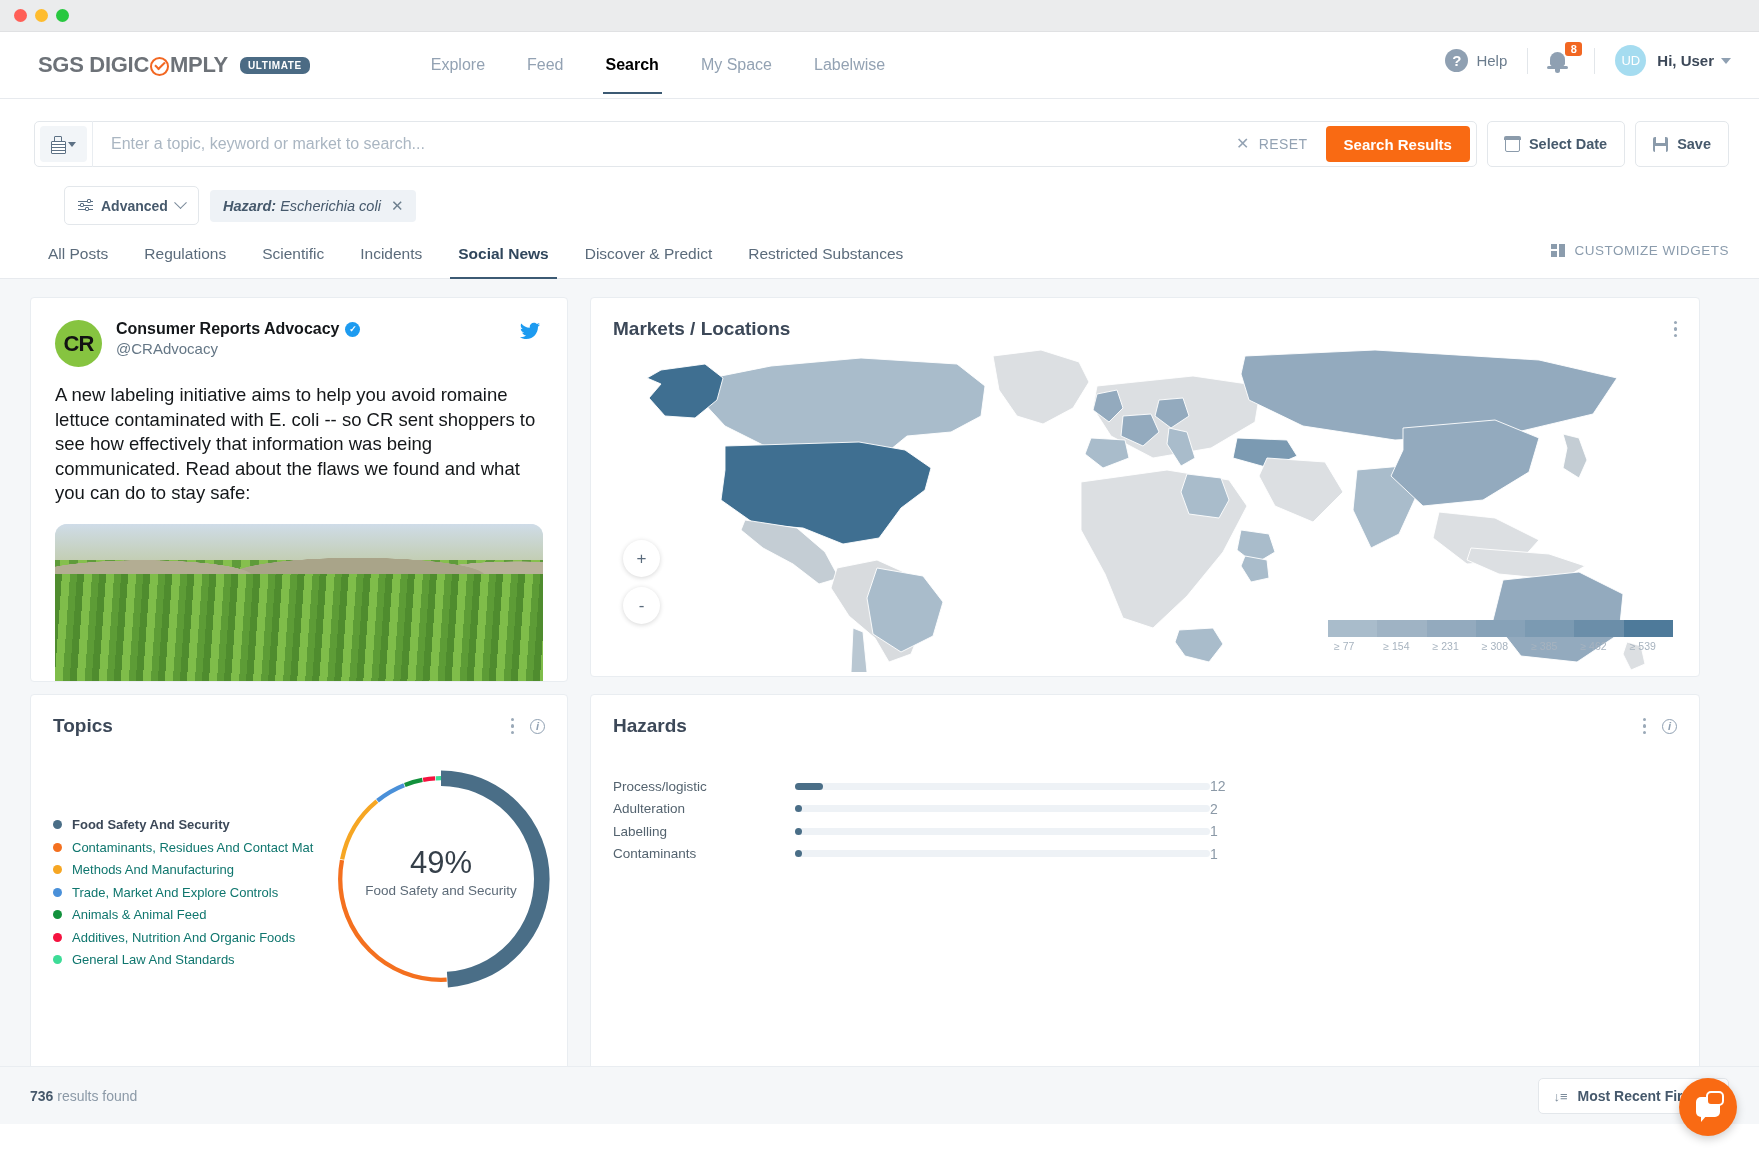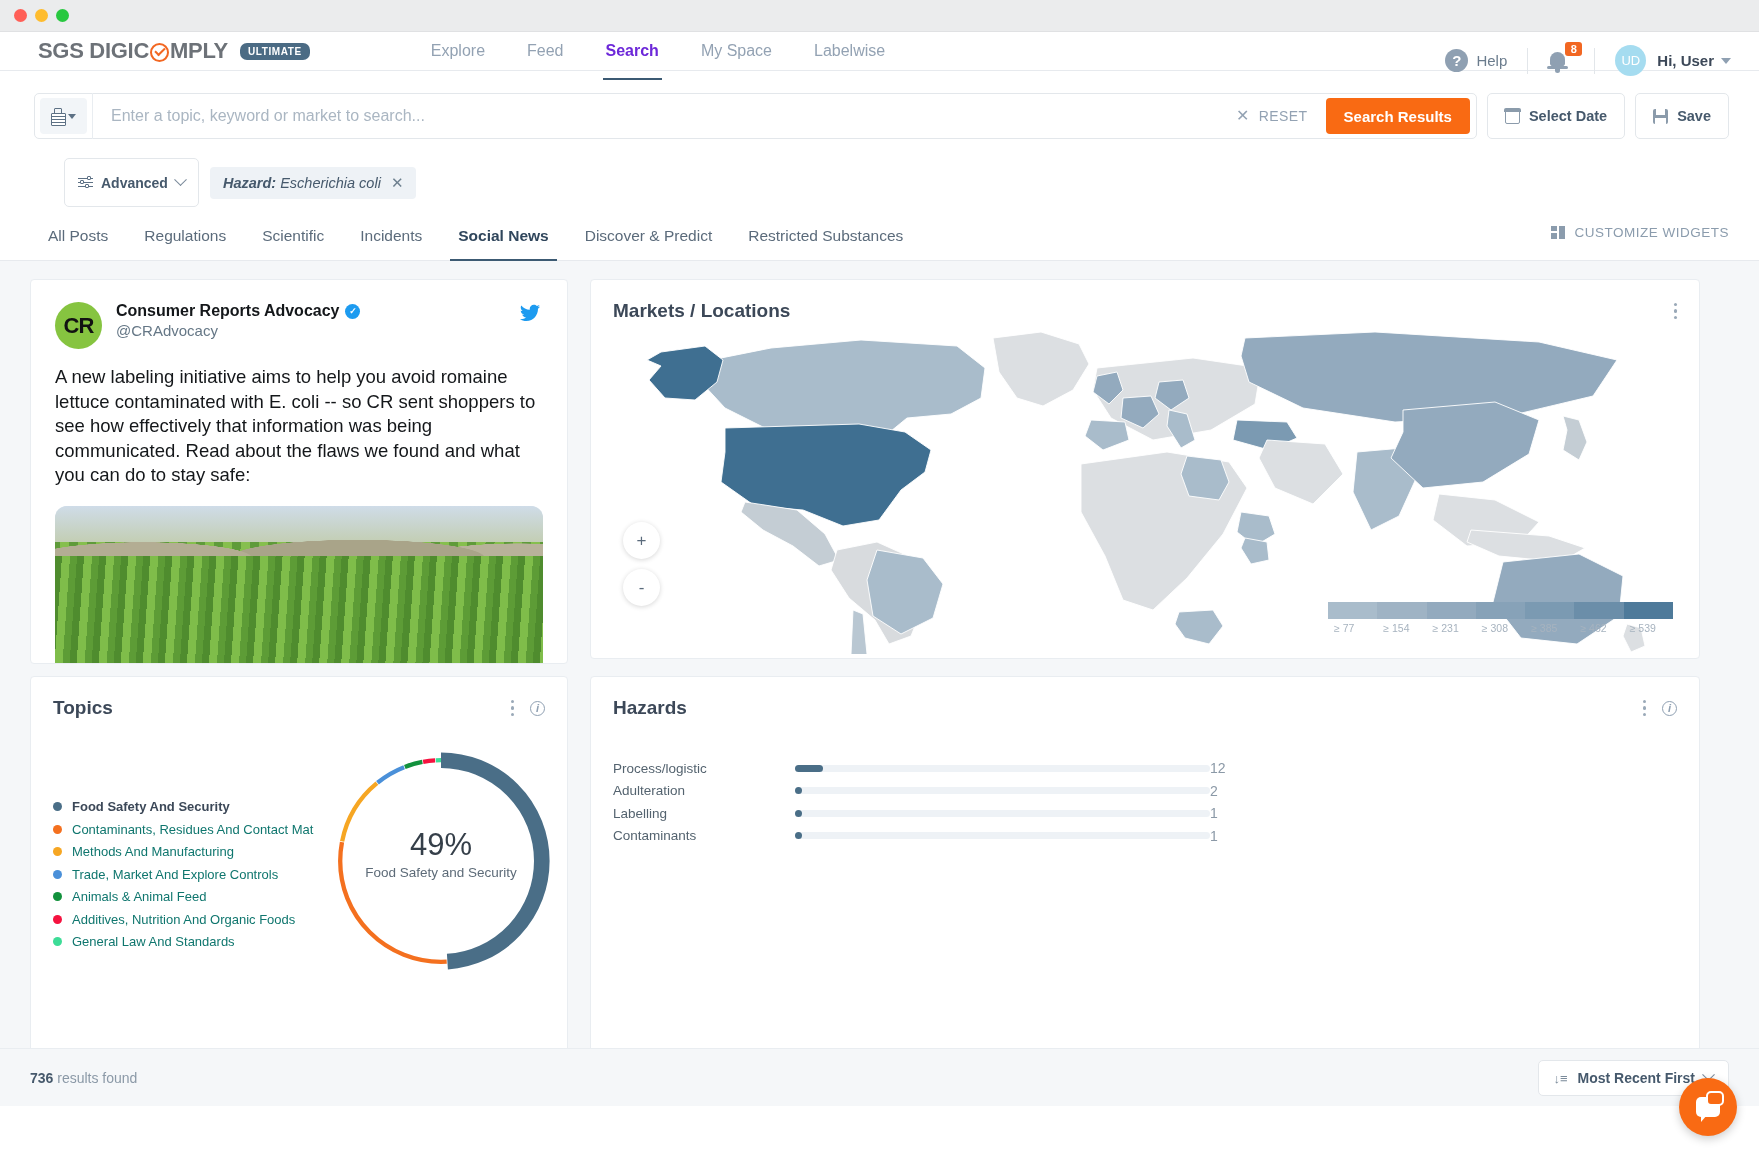--- a/index.html
+++ b/index.html
@@ -19,21 +19,21 @@
     padding-left: 14px;
     border-bottom: 1px solid #e0e1e3;
   }
   .dot { width: 13px; height: 13px; border-radius: 50%; margin-right: 8px; }
   .dot.red { background: #ff5f57; }
   .dot.yellow { background: #febc2e; }
   .dot.green { background: #28c840; }
 
   
   .topnav {
-    height: 39px; width: 100%;
+    height: 67px; width: 100%;
     background: #fff;
     border-bottom: 1px solid #e7eaee;
     display: flex; align-items: center;
     position: relative;
   }
   .brand { display: flex; align-items: center; margin-left: 38px; }
   .brand-text {
     font-size: 22px; font-weight: bold; color: #6d7278;
     letter-spacing: -0.3px; display: flex; align-items: center;
   }
@@ -51,21 +51,21 @@
     margin-left: 12px; background: #4b6b84; color: #fff;
     font-size: 10px; font-weight: bold; letter-spacing: 0.6px;
     padding: 3px 8px 3px 8px; border-radius: 7px;
   }
   .mainmenu { display: flex; align-items: center; margin-left: 100px; height: 57px; }
   .menu-item {
     font-size: 16px; color: #93a2b3; padding: 0 21px;
     height: 57px; display: flex; align-items: center;
     cursor: pointer; position: relative;
   }
-  .menu-item.active { color: #6d28d9; font-weight: 600; }
+  .menu-item.active { color: #000000; font-weight: 600; }
   .menu-item.active::after {
     content: ""; position: absolute; left: 18px; right: 18px; bottom: 0;
     height: 2px; background: #3c5a73;
   }
   .topright {
     position: absolute; right: 28px; top: 0; height: 57px;
     display: flex; align-items: center; gap: 0;
   }
   .help-btn { display: flex; align-items: center; gap: 8px; cursor: pointer; }
   .help-circle {
@@ -151,21 +151,21 @@
   }
   .cal-ico { width:15px;height:15px;border:1.7px solid #8b9bab;border-radius:2px;position:relative; }
   .cal-ico::before { content:"";position:absolute;left:-1.7px;top:-1.7px;right:-1.7px;height:4px;background:#8b9bab;border-radius:2px 2px 0 0; }
   .save-ico { width:15px;height:15px;background:#8b9bab;border-radius:2px;position:relative; }
   .save-ico::before{content:"";position:absolute;left:3px;top:0;width:9px;height:6px;background:#fff;}
   .save-ico::after{content:"";position:absolute;left:2px;bottom:0;width:11px;height:6px;background:#fff;}
 
   
   .filterrow { display:flex; align-items:center; gap:11px; padding: 19px 30px 0 30px; background:#fff;}
   .adv-btn {
-    height:49px; border:1px solid #e3e7eb; border-radius:5px; background:#fff;
+    height:39px; border:1px solid #e3e7eb; border-radius:5px; background:#fff;
     display:flex; align-items:center; gap:8px; padding:0 13px;
     font-size:14px; font-weight:bold; color:#46596c; cursor:pointer;
   }
   .slider-ico { width:15px; height:12px; position:relative; }
   .slider-ico span { position:absolute; left:0; right:0; height:1.7px; background:#5d7185; }
   .slider-ico span:nth-child(1){ top:1px; }
   .slider-ico span:nth-child(2){ top:5px; }
   .slider-ico span:nth-child(3){ top:9px; }
   .slider-ico i { position:absolute; width:4px; height:4px; border:1.4px solid #5d7185; background:#fff; border-radius:1px; }
   .slider-ico i:nth-of-type(1){ left:9px; top:-0.5px;}

